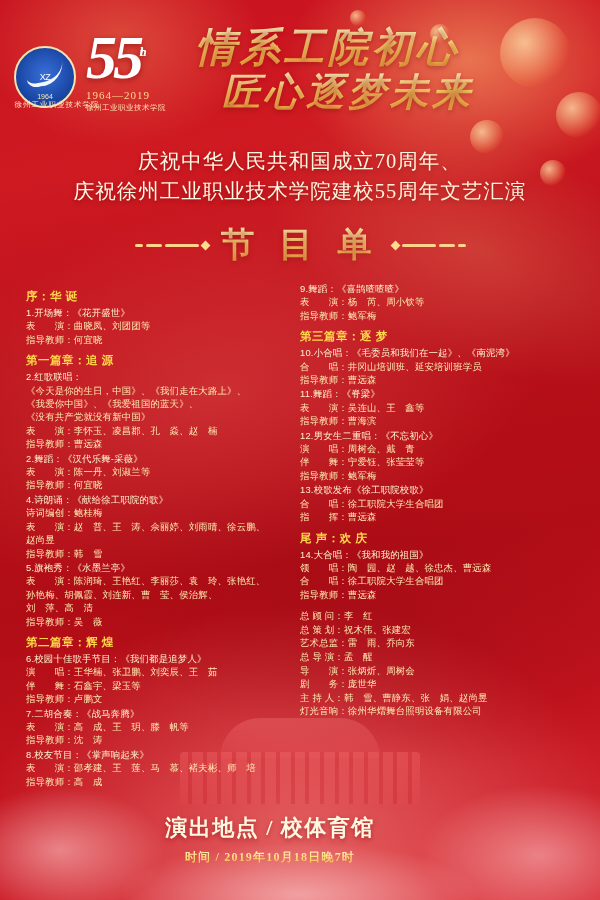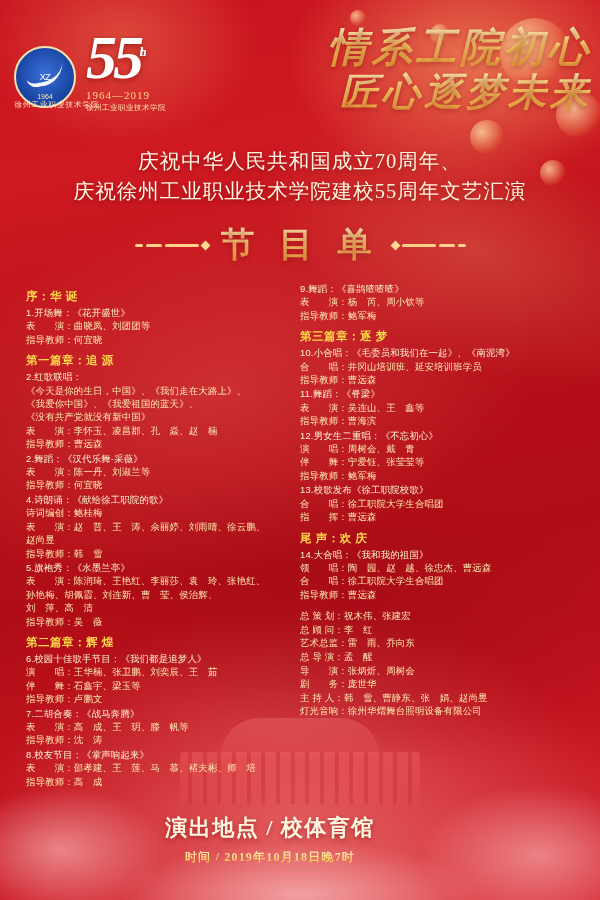--- a/index.html
+++ b/index.html
@@ -89,21 +89,21 @@
     text-shadow: 0 2px 6px rgba(120,0,0,0.6);
   }
   .fifty .th { font-size: 13px; vertical-align: super; }
   .fifty .range {
     margin-top: 2px; font-size: 11px; color: #ffd98e; letter-spacing: 1px;
     font-family: "Liberation Serif", serif;
   }
   .fifty .sub { font-size: 7.5px; color: #ffe0b0; letter-spacing: .5px; margin-top: 2px;}
   .calligraphy {
     position: absolute; left: 196px; top: 26px; width: 396px;
-    text-align: right;
+    text-align: left;
   }
   .cal-line1, .cal-line2 {
     font-family: "Liberation Serif", serif;
     font-weight: bold;
     font-style: italic;
     color: #ffe08a;
     background: linear-gradient(180deg, #fff3c4 0%, #ffd66a 45%, #f0a83c 100%);
     -webkit-background-clip: text; background-clip: text;
     -webkit-text-fill-color: transparent;
     text-shadow: 0 2px 5px rgba(110,0,0,0.35);
@@ -357,22 +357,22 @@
           <div class="line">    指　　挥：曹远森</div>
         </div>
         <div class="chapter">尾 声：欢 庆</div>
         <div class="item">
           <div class="line title">14.大合唱：《我和我的祖国》</div>
           <div class="line">    领　　唱：陶　园、赵　越、徐忠杰、曹远森</div>
           <div class="line">    合　　唱：徐工职院大学生合唱团</div>
           <div class="line">    指导教师：曹远森</div>
         </div>
         <div class="credits">
+          <div class="line">总 顾 问：李　红</div>
           <div class="line">总 策 划：祝木伟、张建宏</div>
-          <div class="line">总 顾 问：李　红</div>
           <div class="line">艺术总监：雷　雨、乔向东</div>
           <div class="line">总 导 演：孟　醒</div>
           <div class="line">导　　演：张炳炘、周树会</div>
           <div class="line">剧　　务：庞世华</div>
           <div class="line">主 持 人：韩　雪、曹静东、张　娟、赵尚昱</div>
           <div class="line">灯光音响：徐州华熠舞台照明设备有限公司</div>
         </div>
       </div>
   </div>
 

